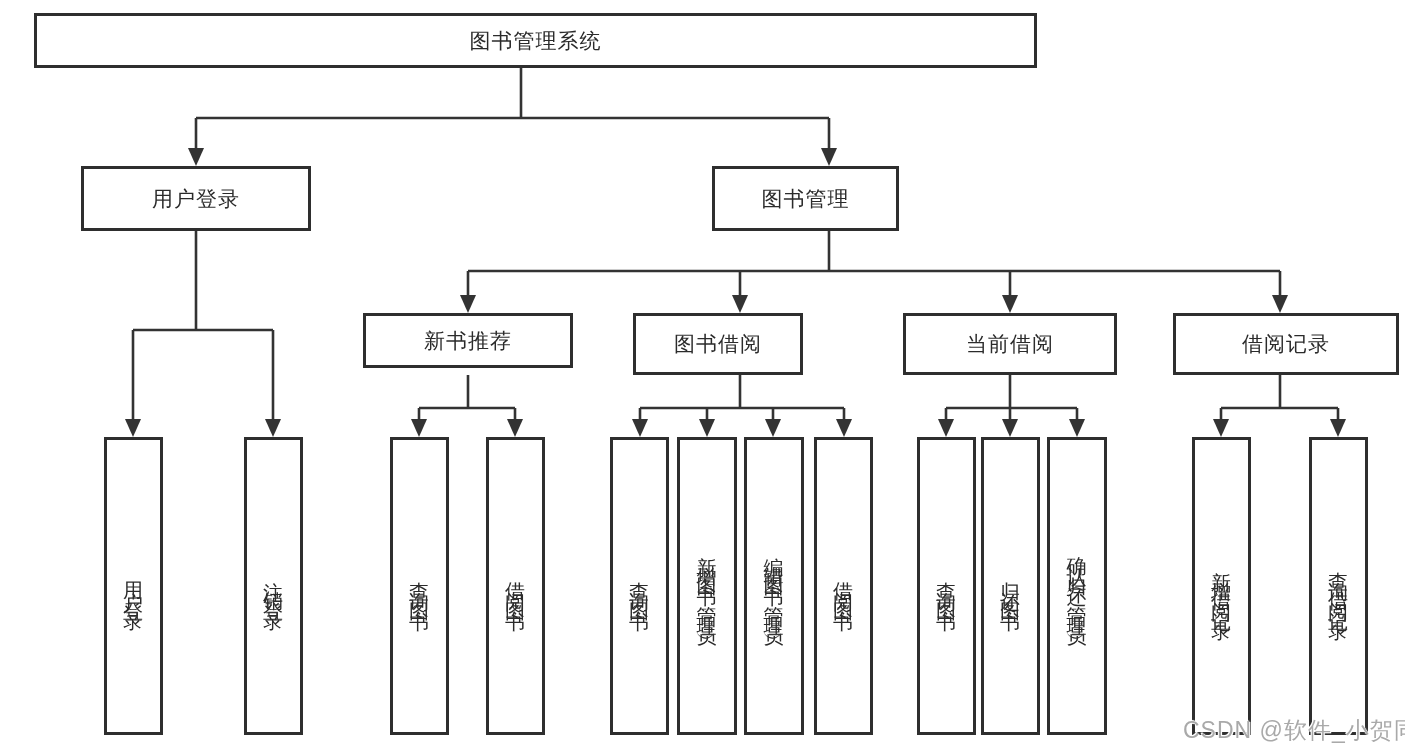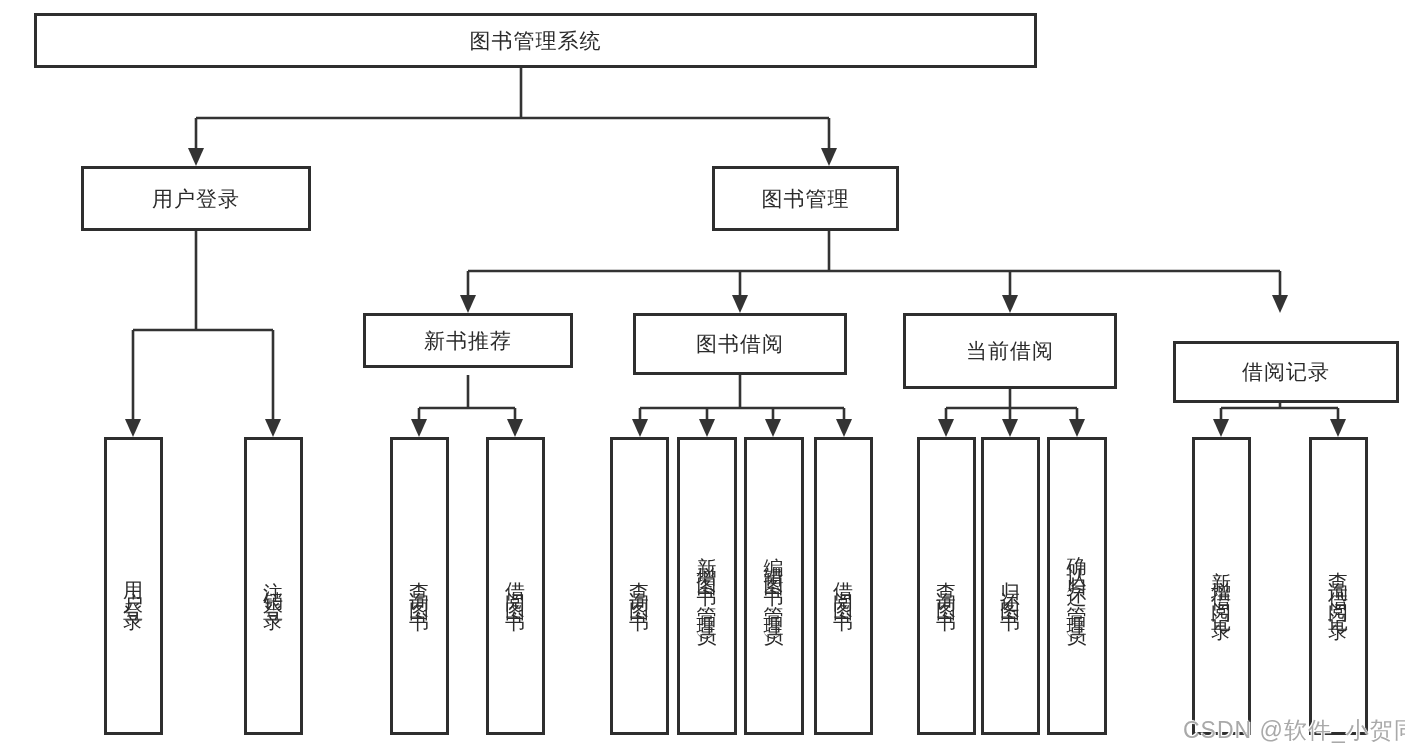--- a/index.html
+++ b/index.html
@@ -129,27 +129,27 @@
   <div class="box" style="left:81px; top:166px; width:230px; height:65px;">
     <span>用户登录</span>
   </div>
   <div class="box" style="left:712px; top:166px; width:187px; height:65px;">
     <span>图书管理</span>
   </div>
 
   <div class="box" style="left:363px; top:313px; width:210px; height:55px;justify-content:center;">
     <span>新书推荐</span>
   </div>
-  <div class="box" style="left:633px; top:313px; width:214px; height:62px;">
+  <div class="box" style="left:633px; top:313px; width:170px; height:62px;">
     <span>图书借阅</span>
   </div>
-  <div class="box" style="left:903px; top:313px; width:214px; height:76px;">
+  <div class="box" style="left:903px; top:313px; width:214px; height:62px;">
     <span>当前借阅</span>
   </div>
-  <div class="box" style="left:1173px; top:313px; width:226px; height:62px;margin-top:28px;">
+  <div class="box" style="left:1173px; top:313px; width:226px; height:62px;">
     <span>借阅记录</span>
   </div>
 
   <div class="box leaf" style="left:104px; top:437px; width:59px; height:298px;">
     <span class="vtext">用户登录</span>
   </div>
   <div class="box leaf" style="left:244px; top:437px; width:59px; height:298px;">
     <span class="vtext">注销登录</span>
   </div>
 

